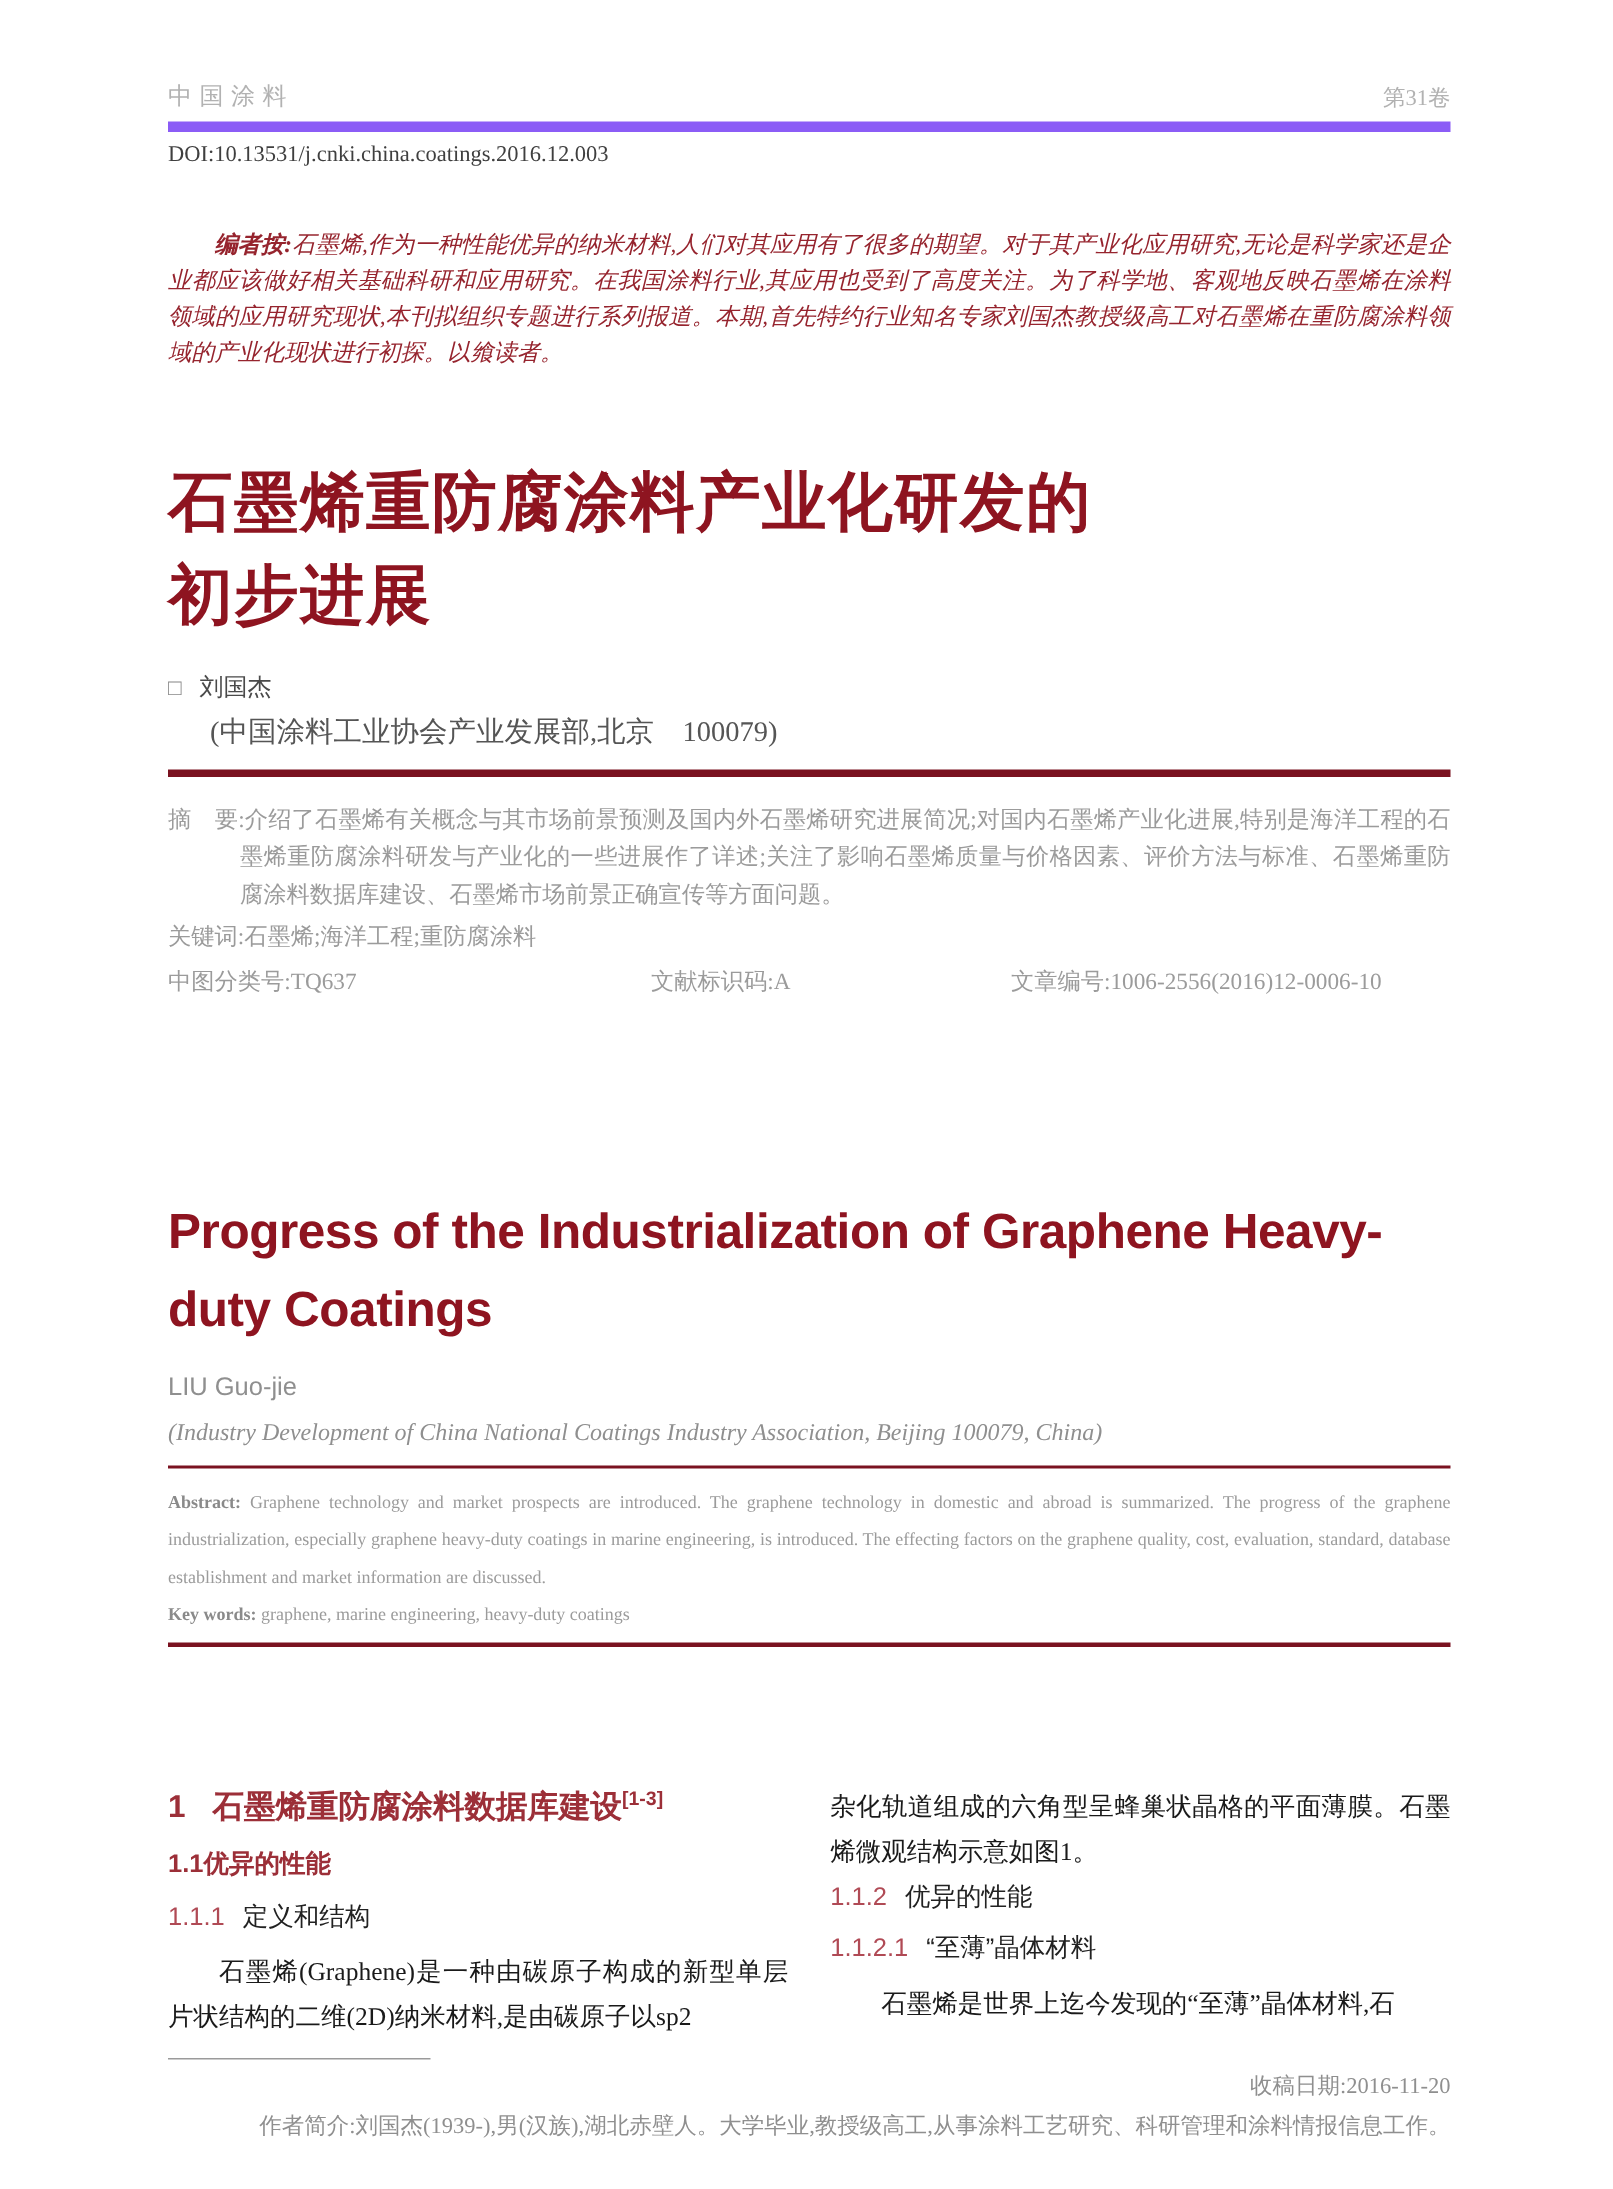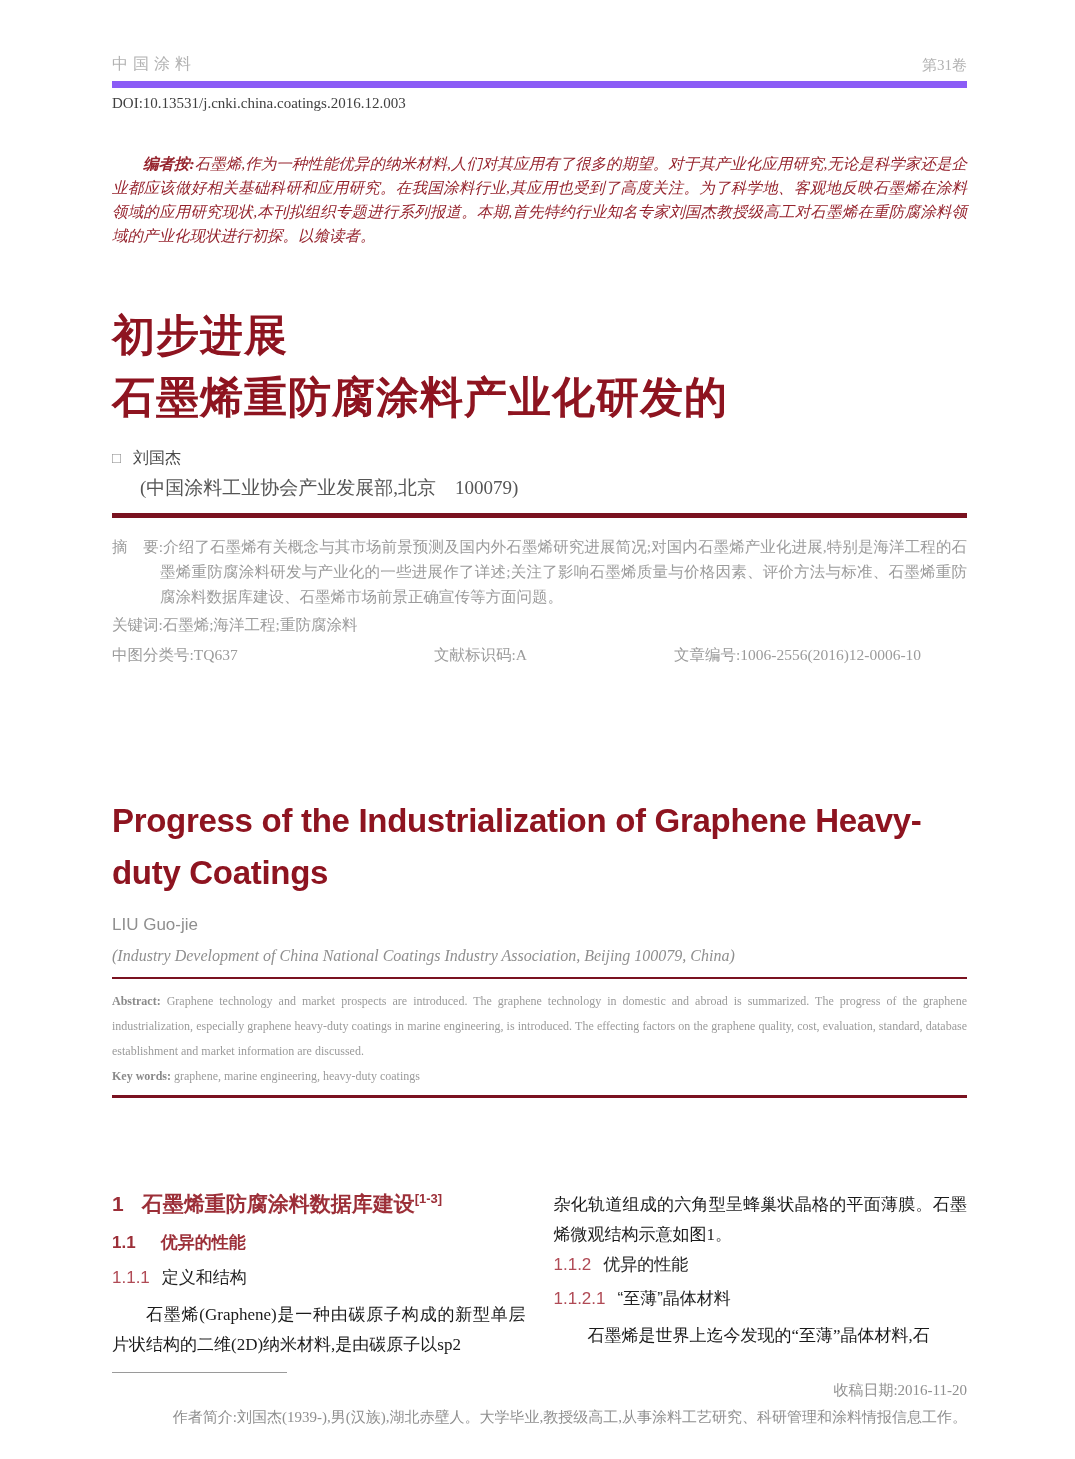--- a/index.html
+++ b/index.html
@@ -54,21 +54,21 @@
 
   
   .columns { margin-top:92px; display:flex; gap:28px; }
   .col { flex:1; min-width:0; }
   .h1 { color:#9c2f38; font-size:21px; font-weight:bold;
     font-family:"Liberation Sans","DejaVu Sans",sans-serif; margin-bottom:13px; }
   .h1 .num { margin-right:18px; }
   .h1 sup { font-size:13px; }
   .h2 { color:#9c2f38; font-size:17px; font-weight:bold;
     font-family:"Liberation Sans","DejaVu Sans",sans-serif; margin-bottom:12px; }
-  .h2 .num { margin-right:25px; }
+  .h2 .num { margin-right:0; }
   .h3 { font-size:17px; color:#222222; margin-bottom:11px;
     font-family:"Liberation Sans","DejaVu Sans",sans-serif; }
   .h3 .num { color:#b04a55; margin-right:12px; }
   .bodyp { font-size:17px; line-height:30px; color:#1a1a1a; text-align:justify; }
   .bodyp.indent { text-indent:2em; }
   .col .bodyp + .h3, .col .bodyp + .h2 { margin-top:3px; }
 
   
   .footnote { margin-top:12px; }
   .fn-rule { width:175px; height:1px; background:#9a9a9a; }
@@ -82,22 +82,22 @@
 
     <div class="jheader">
       <span class="jname">中国涂料</span>
       <span class="jvol">第31卷</span>
     </div>
     <div class="doi">DOI:10.13531/j.cnki.china.coatings.2016.12.003</div>
 
     <p class="editor-note"><span class="lbl">编者按:</span><span>石墨烯,作为一种性能优异的纳米材料,人们对其应用有了很多的期望。对于其产业化应用研究,无论是科学家还是企业都应该做好相关基础科研和应用研究。在我国涂料行业,其应用也受到了高度关注。为了科学地、客观地反映石墨烯在涂料领域的应用研究现状,本刊拟组织专题进行系列报道。本期,首先特约行业知名专家刘国杰教授级高工对石墨烯在重防腐涂料领域的产业化现状进行初探。以飨读者。</span></p>
 
     <div class="title-cn">
+      <div>石墨烯重防腐涂料产业化研发的</div>
       <div>初步进展</div>
-      <div>石墨烯重防腐涂料产业化研发的</div>
     </div>
 
     <div class="author-cn"><span class="sq">□</span><span>刘国杰</span></div>
     <div class="affil-cn">(中国涂料工业协会产业发展部,北京　100079)</div>
 
     <div class="rule-thick"></div>
 
     <div class="abstract-cn">
       <p class="abs"><span>摘　要:</span><span>介绍了石墨烯有关概念与其市场前景预测及国内外石墨烯研究进展简况;对国内石墨烯产业化进展,特别是海洋工程的石墨烯重防腐涂料研发与产业化的一些进展作了详述;关注了影响石墨烯质量与价格因素、评价方法与标准、石墨烯重防腐涂料数据库建设、石墨烯市场前景正确宣传等方面问题。</span></p>
       <p class="kw"><span>关键词:</span><span>石墨烯;海洋工程;重防腐涂料</span></p>

